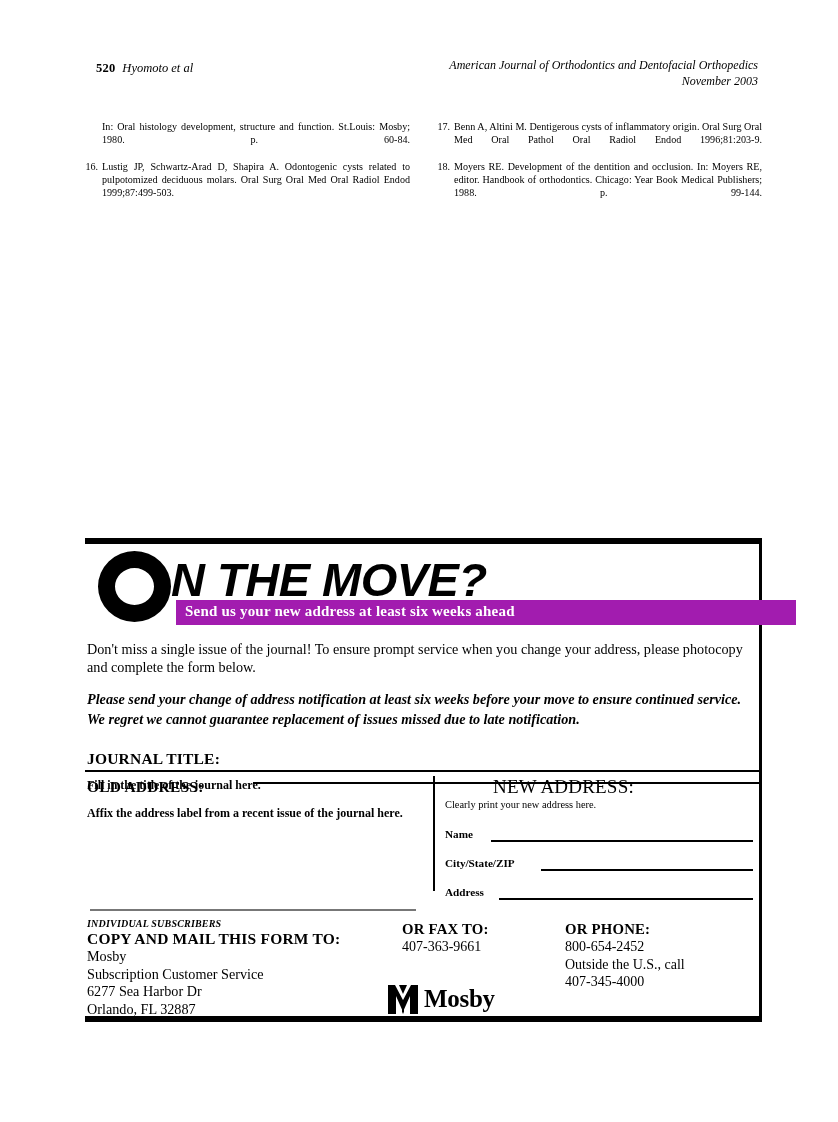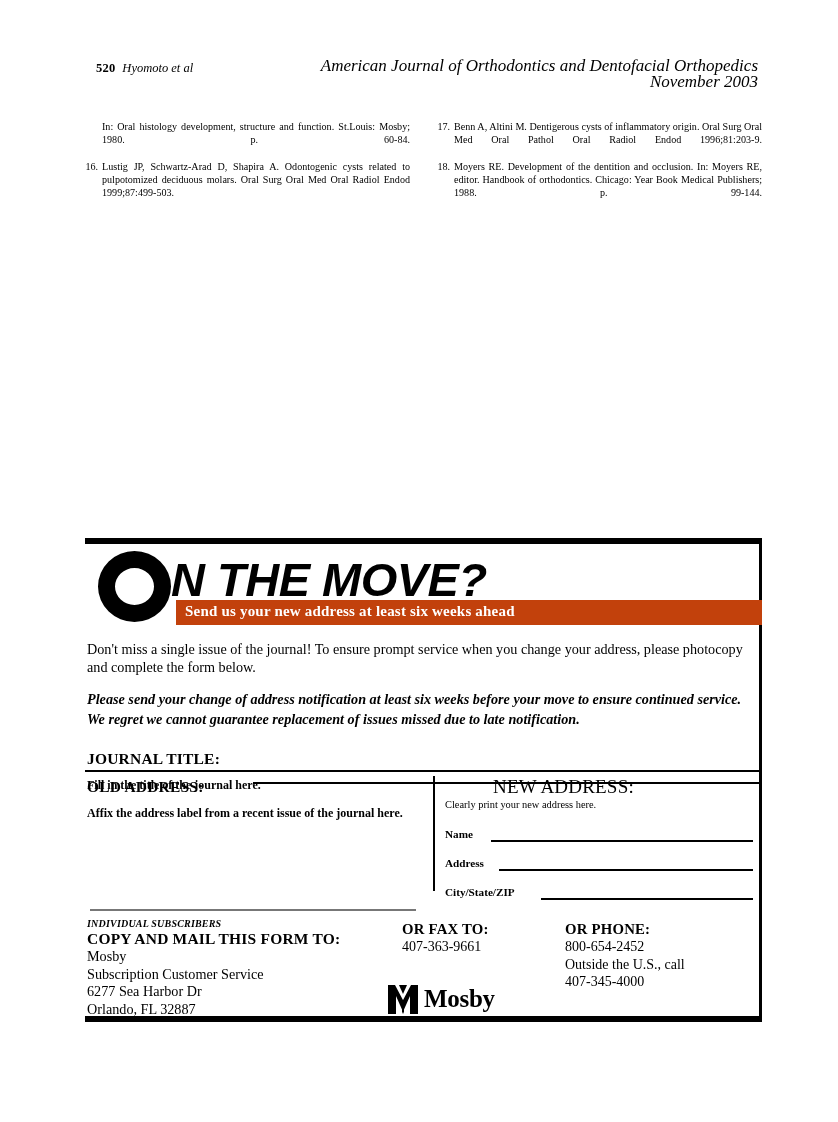--- a/index.html
+++ b/index.html
@@ -40,21 +40,21 @@
     font-style: italic;
     font-size: 12.5px;
     margin-left: 7px;
   }
   .rh-right {
     position: absolute;
     right: 0;
     top: 0;
     text-align: right;
     font-style: italic;
-    font-size: 17px;
+    font-size: 12px;
     line-height: 15.5px;
   }
 
   
   .refs {
     position: absolute;
     left: 80px;
     top: 120px;
     width: 682px;
   }
@@ -139,21 +139,22 @@
     letter-spacing: -0.5px;
     line-height: 50px;
     white-space: nowrap;
   }
   .subhead-bar {
     position: absolute;
     left: 91px;
     top: 62px;
     width: 586px;
     height: 25px;
-    background: #c2410c;
+    background: #a21caf;
+    padding-left: 34px;
   }
   .subhead-bar span {
     position: absolute;
     left: 9px;
     top: 3px;
     color: #ffffff;
     font-family: "Liberation Serif", serif;
     font-weight: bold;
     font-size: 15px;
     letter-spacing: 0.2px;
@@ -427,27 +428,27 @@
     <div class="na-heading">NEW ADDRESS:</div>
     <div class="na-sub">Clearly print your new address here.</div>
 
     <div style="height:14px"></div>
 
     <div class="na-field name">
       <span class="na-label">Name</span>
       <span class="na-line"></span>
     </div>
 
+    <div class="na-field city">
+      <span class="na-label">City/State/ZIP</span>
+      <span class="na-line"></span>
+    </div>
+
     <div class="na-field address">
       <span class="na-label">Address</span>
-      <span class="na-line"></span>
-    </div>
-
-    <div class="na-field city">
-      <span class="na-label">City/State/ZIP</span>
       <span class="na-line"></span>
     </div>
   </div>
 
   <div class="sub-divider"></div>
 
   <div class="subscribers">
 
     <div class="sub-col-a">
       <div class="sub-kicker">INDIVIDUAL SUBSCRIBERS</div>

